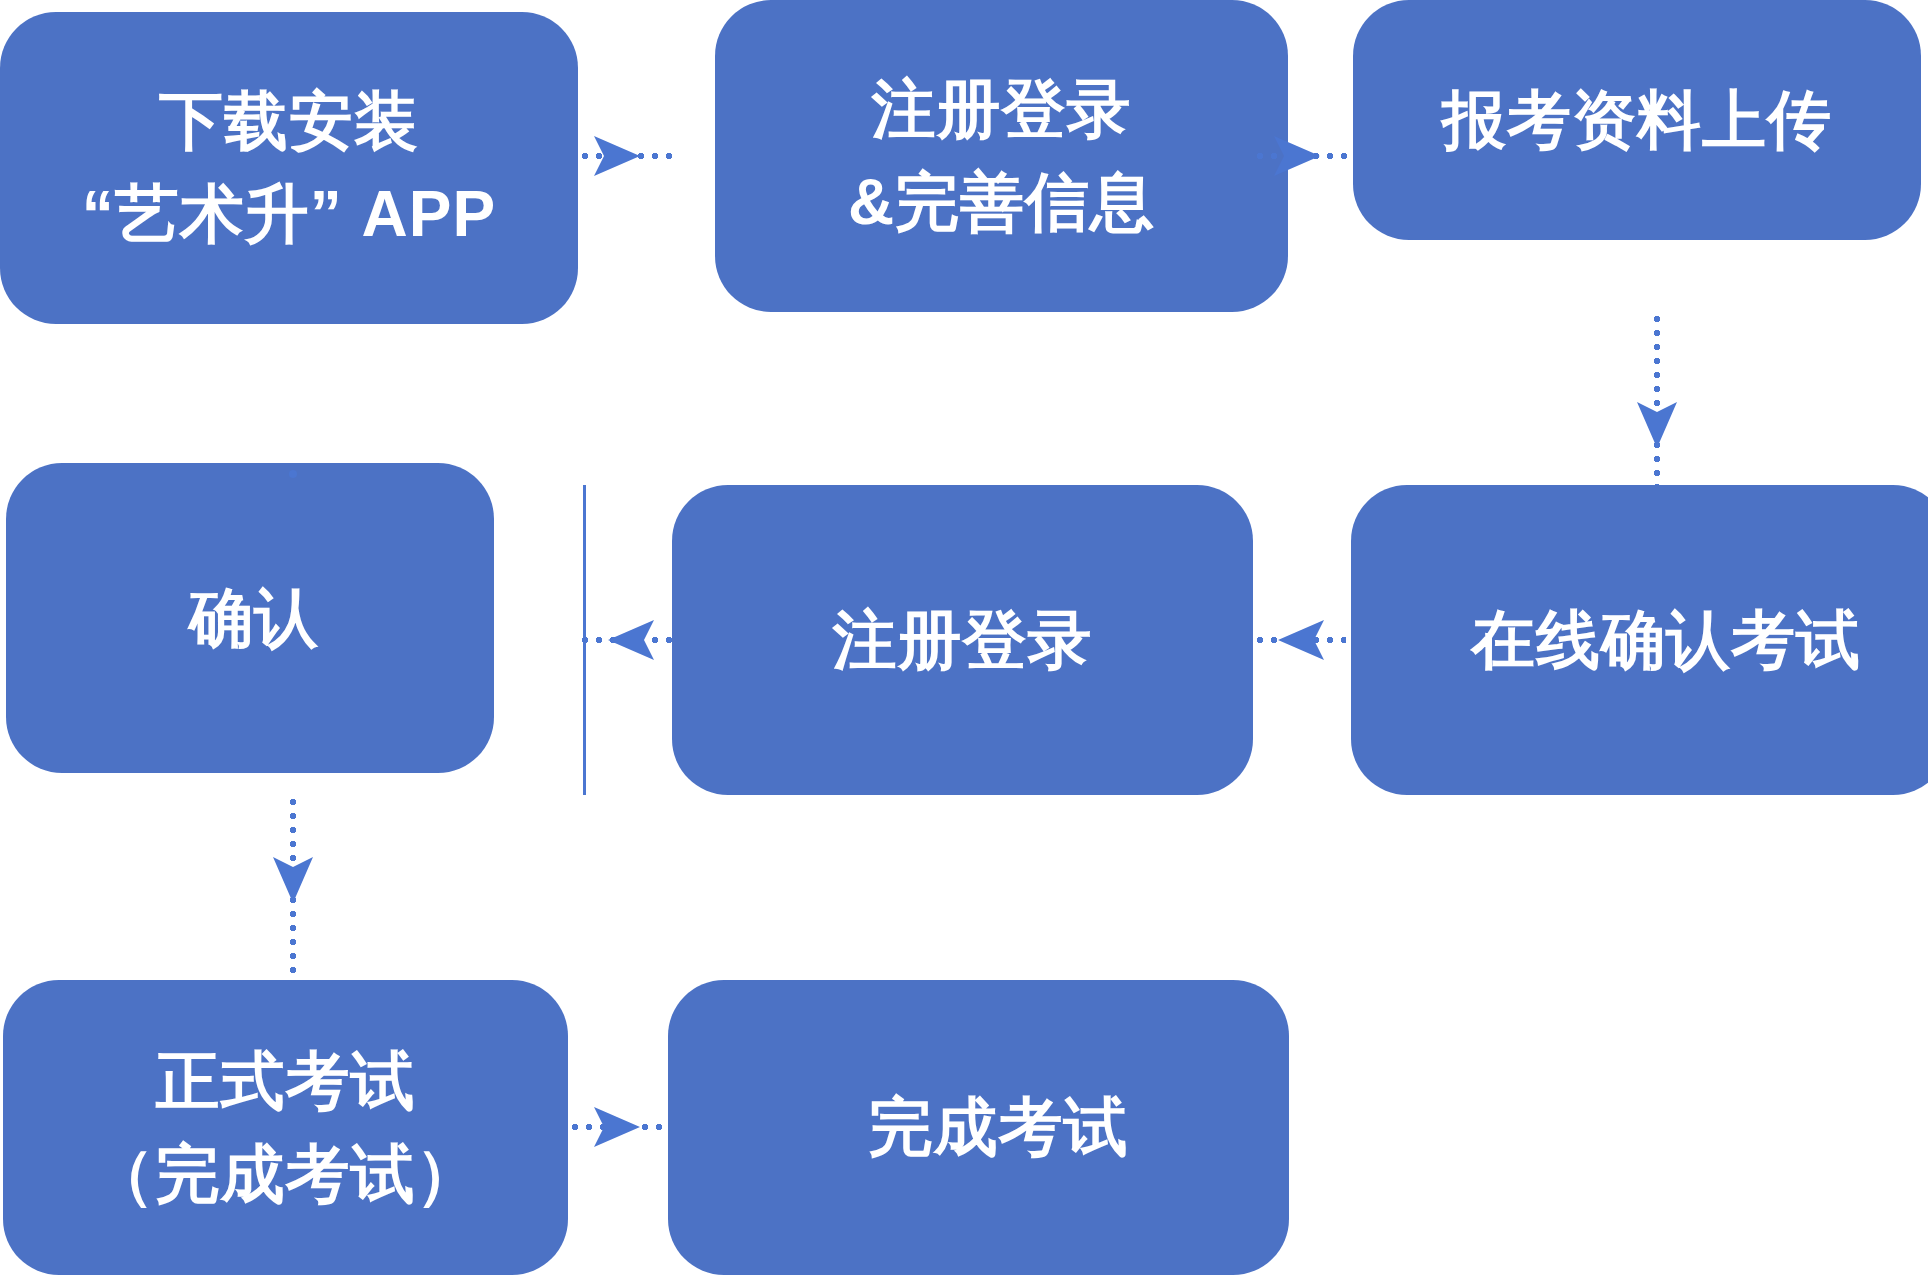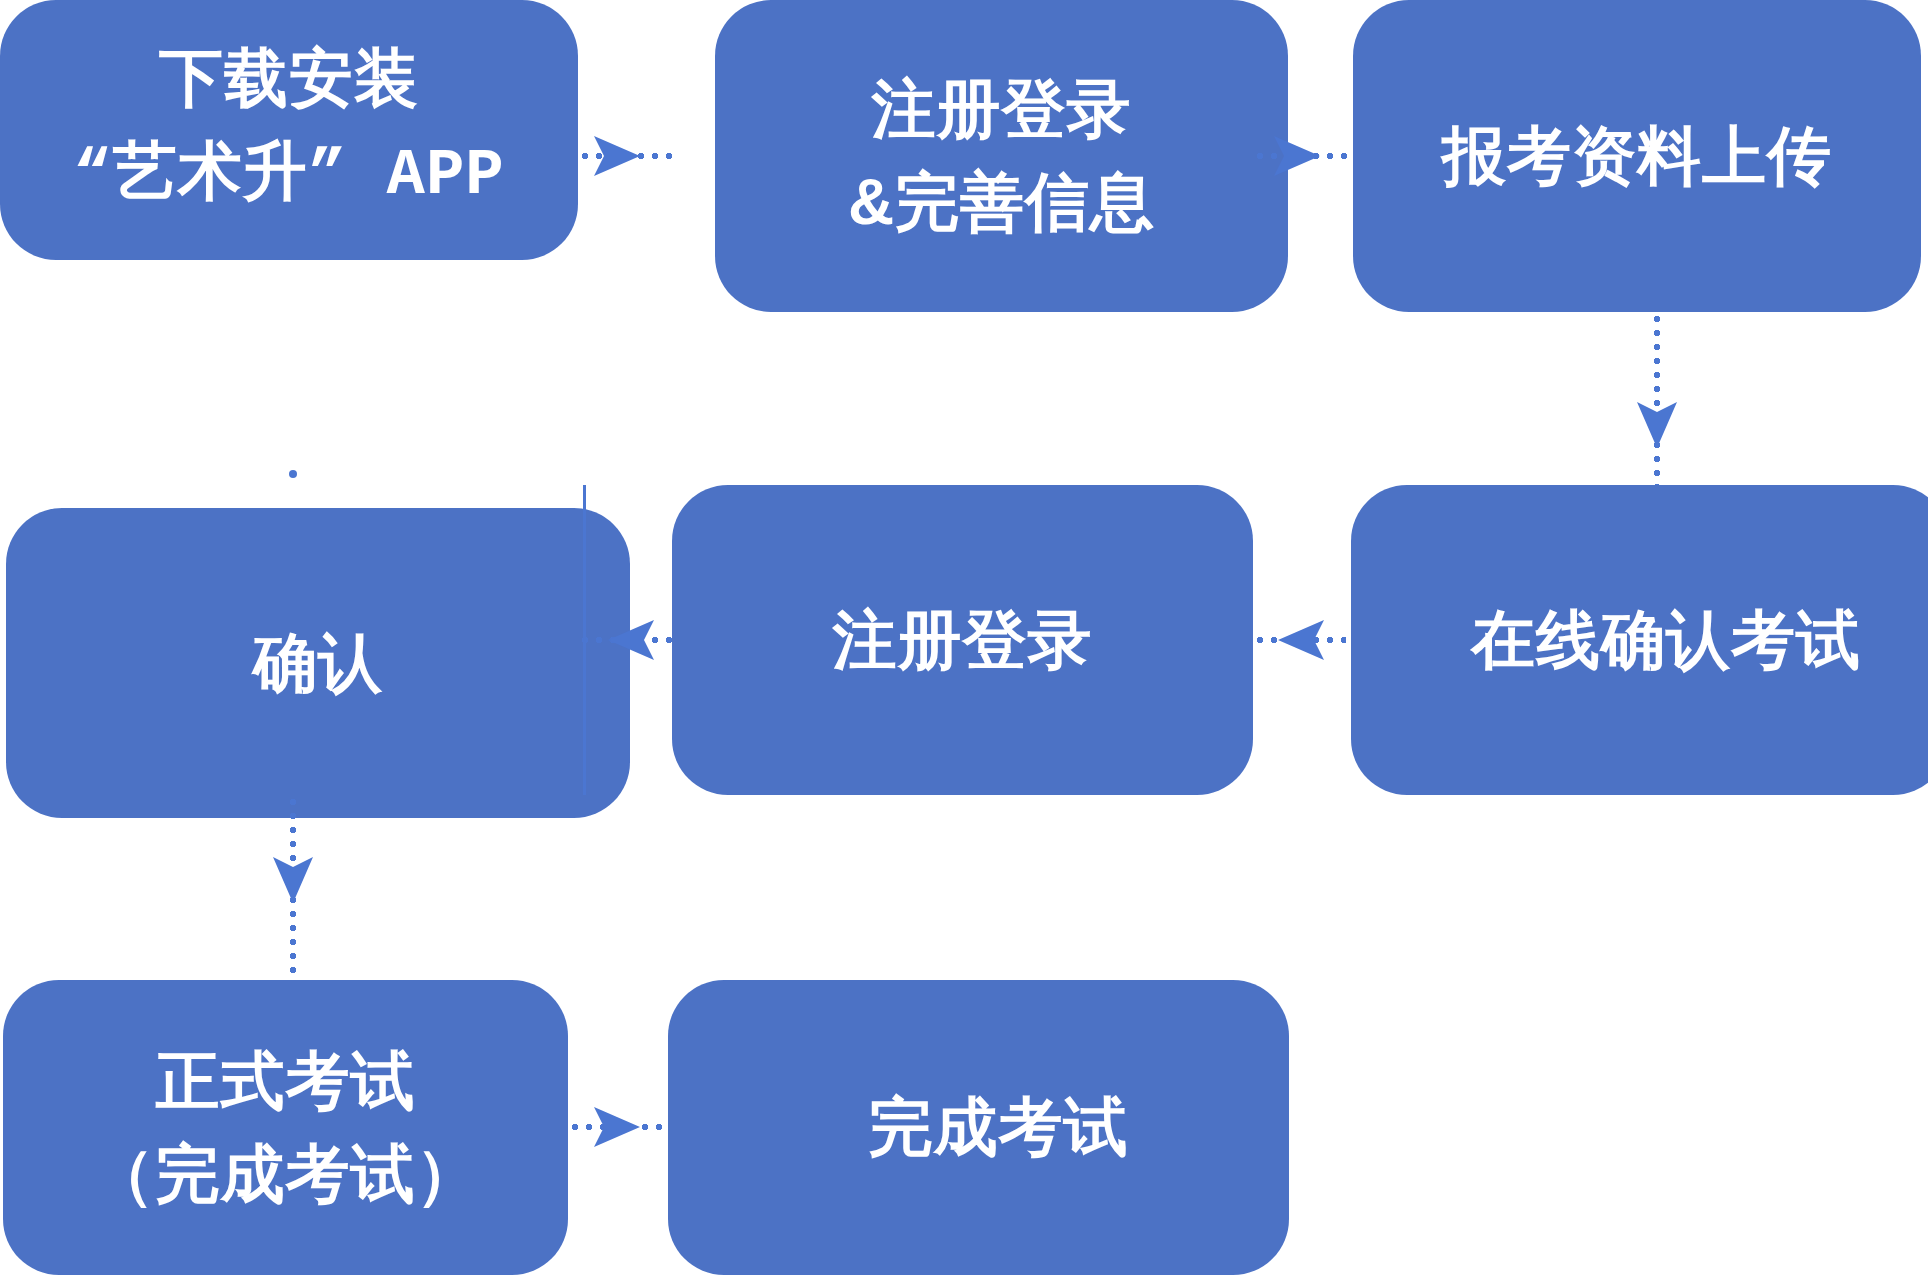--- a/index.html
+++ b/index.html
@@ -50,35 +50,35 @@
   }
   .thin-vline{
     position:absolute;width:3px;background:var(--connector);
   }
 </style>
 </head>
 <body>
 
 <div class="canvas">
 
-  <div class="box" style="left:0px;top:0px;width:578px;height:260px;font-family:Liberation Mono, monospace;">
+  <div class="box" style="left:0px;top:12px;width:578px;height:312px;">
     <span>下载安装</span>
     <span>“艺术升” APP</span>
   </div>
 
   <div class="box" style="left:680px;top:0px;width:573px;height:312px;margin-left:35px;">
     <span>注册登录</span>
     <span>&amp;完善信息</span>
   </div>
 
-  <div class="box" style="left:1353px;top:0px;width:568px;height:312px;">
+  <div class="box" style="left:1353px;top:0px;width:568px;height:240px;">
     <span>报考资料上传</span>
   </div>
 
-  <div class="box" style="left:6px;top:508px;width:624px;height:310px;">
+  <div class="box" style="left:6px;top:463px;width:480px;height:310px;padding-left:8px;">
     <span>确认</span>
   </div>
 
   <div class="box" style="left:672px;top:485px;width:581px;height:310px;">
     <span>注册登录</span>
   </div>
 
   <div class="box" style="left:1351px;top:485px;width:566px;height:310px;padding-left:32px;">
     <span>在线确认考试</span>
   </div>

